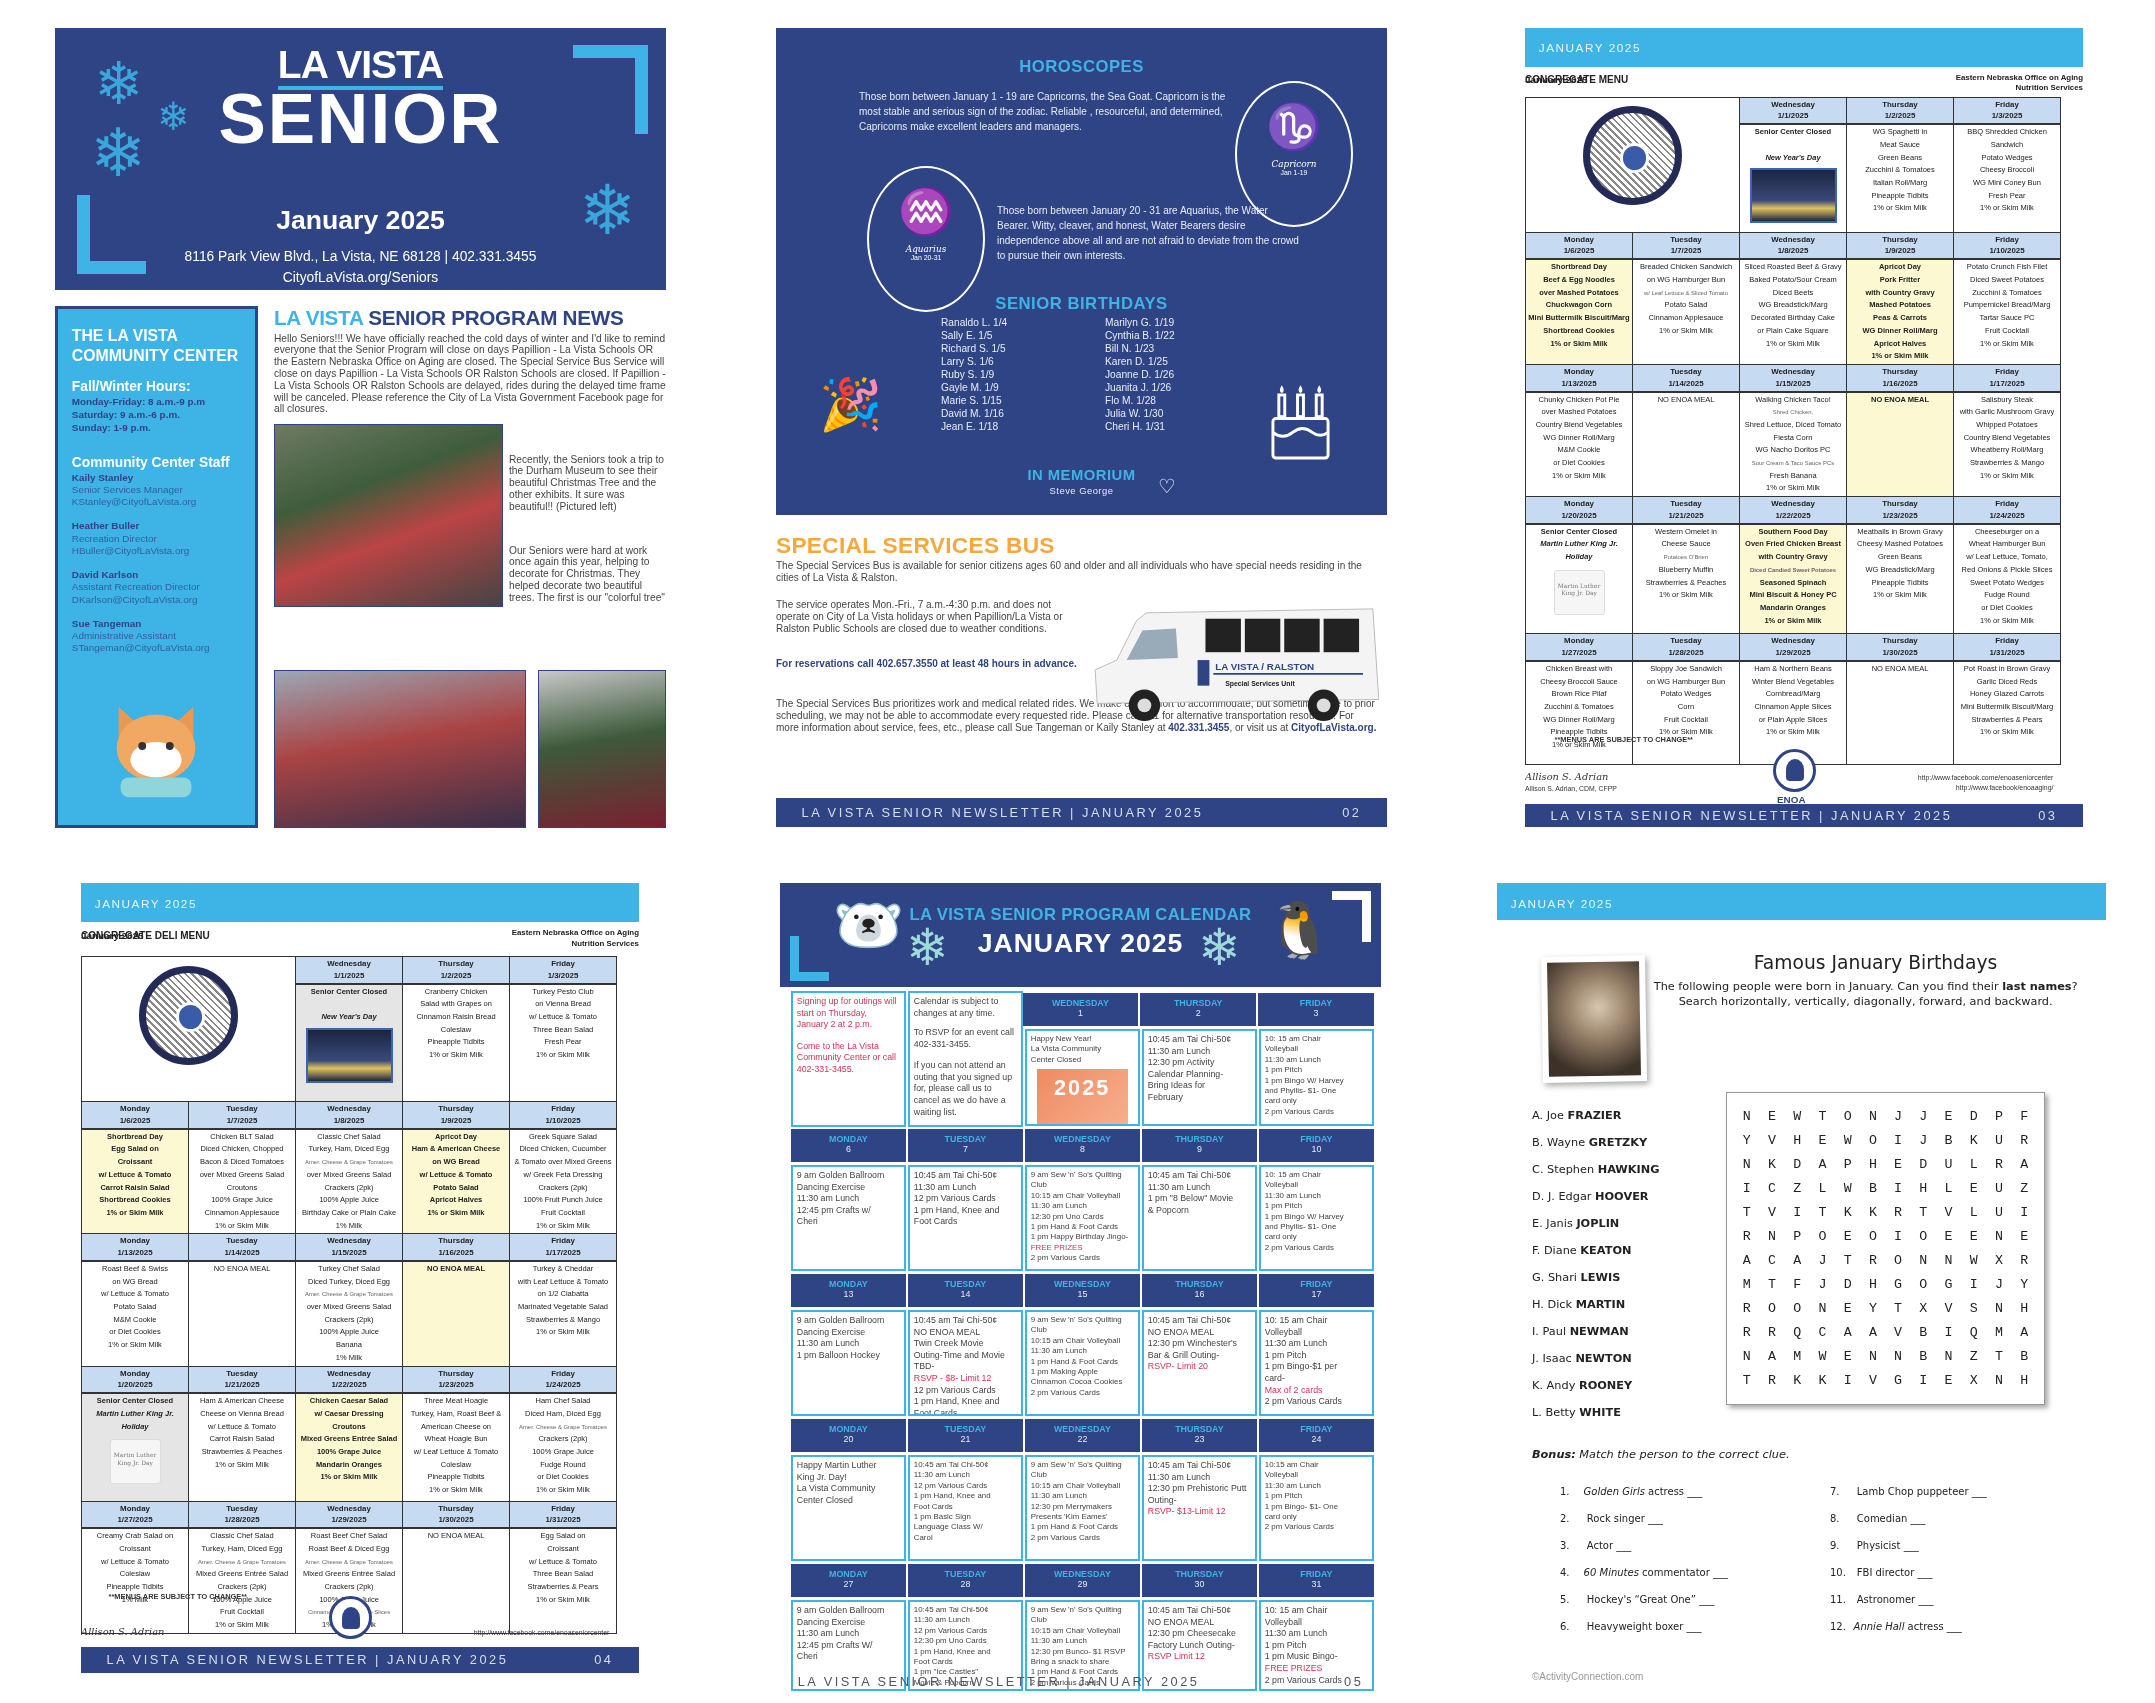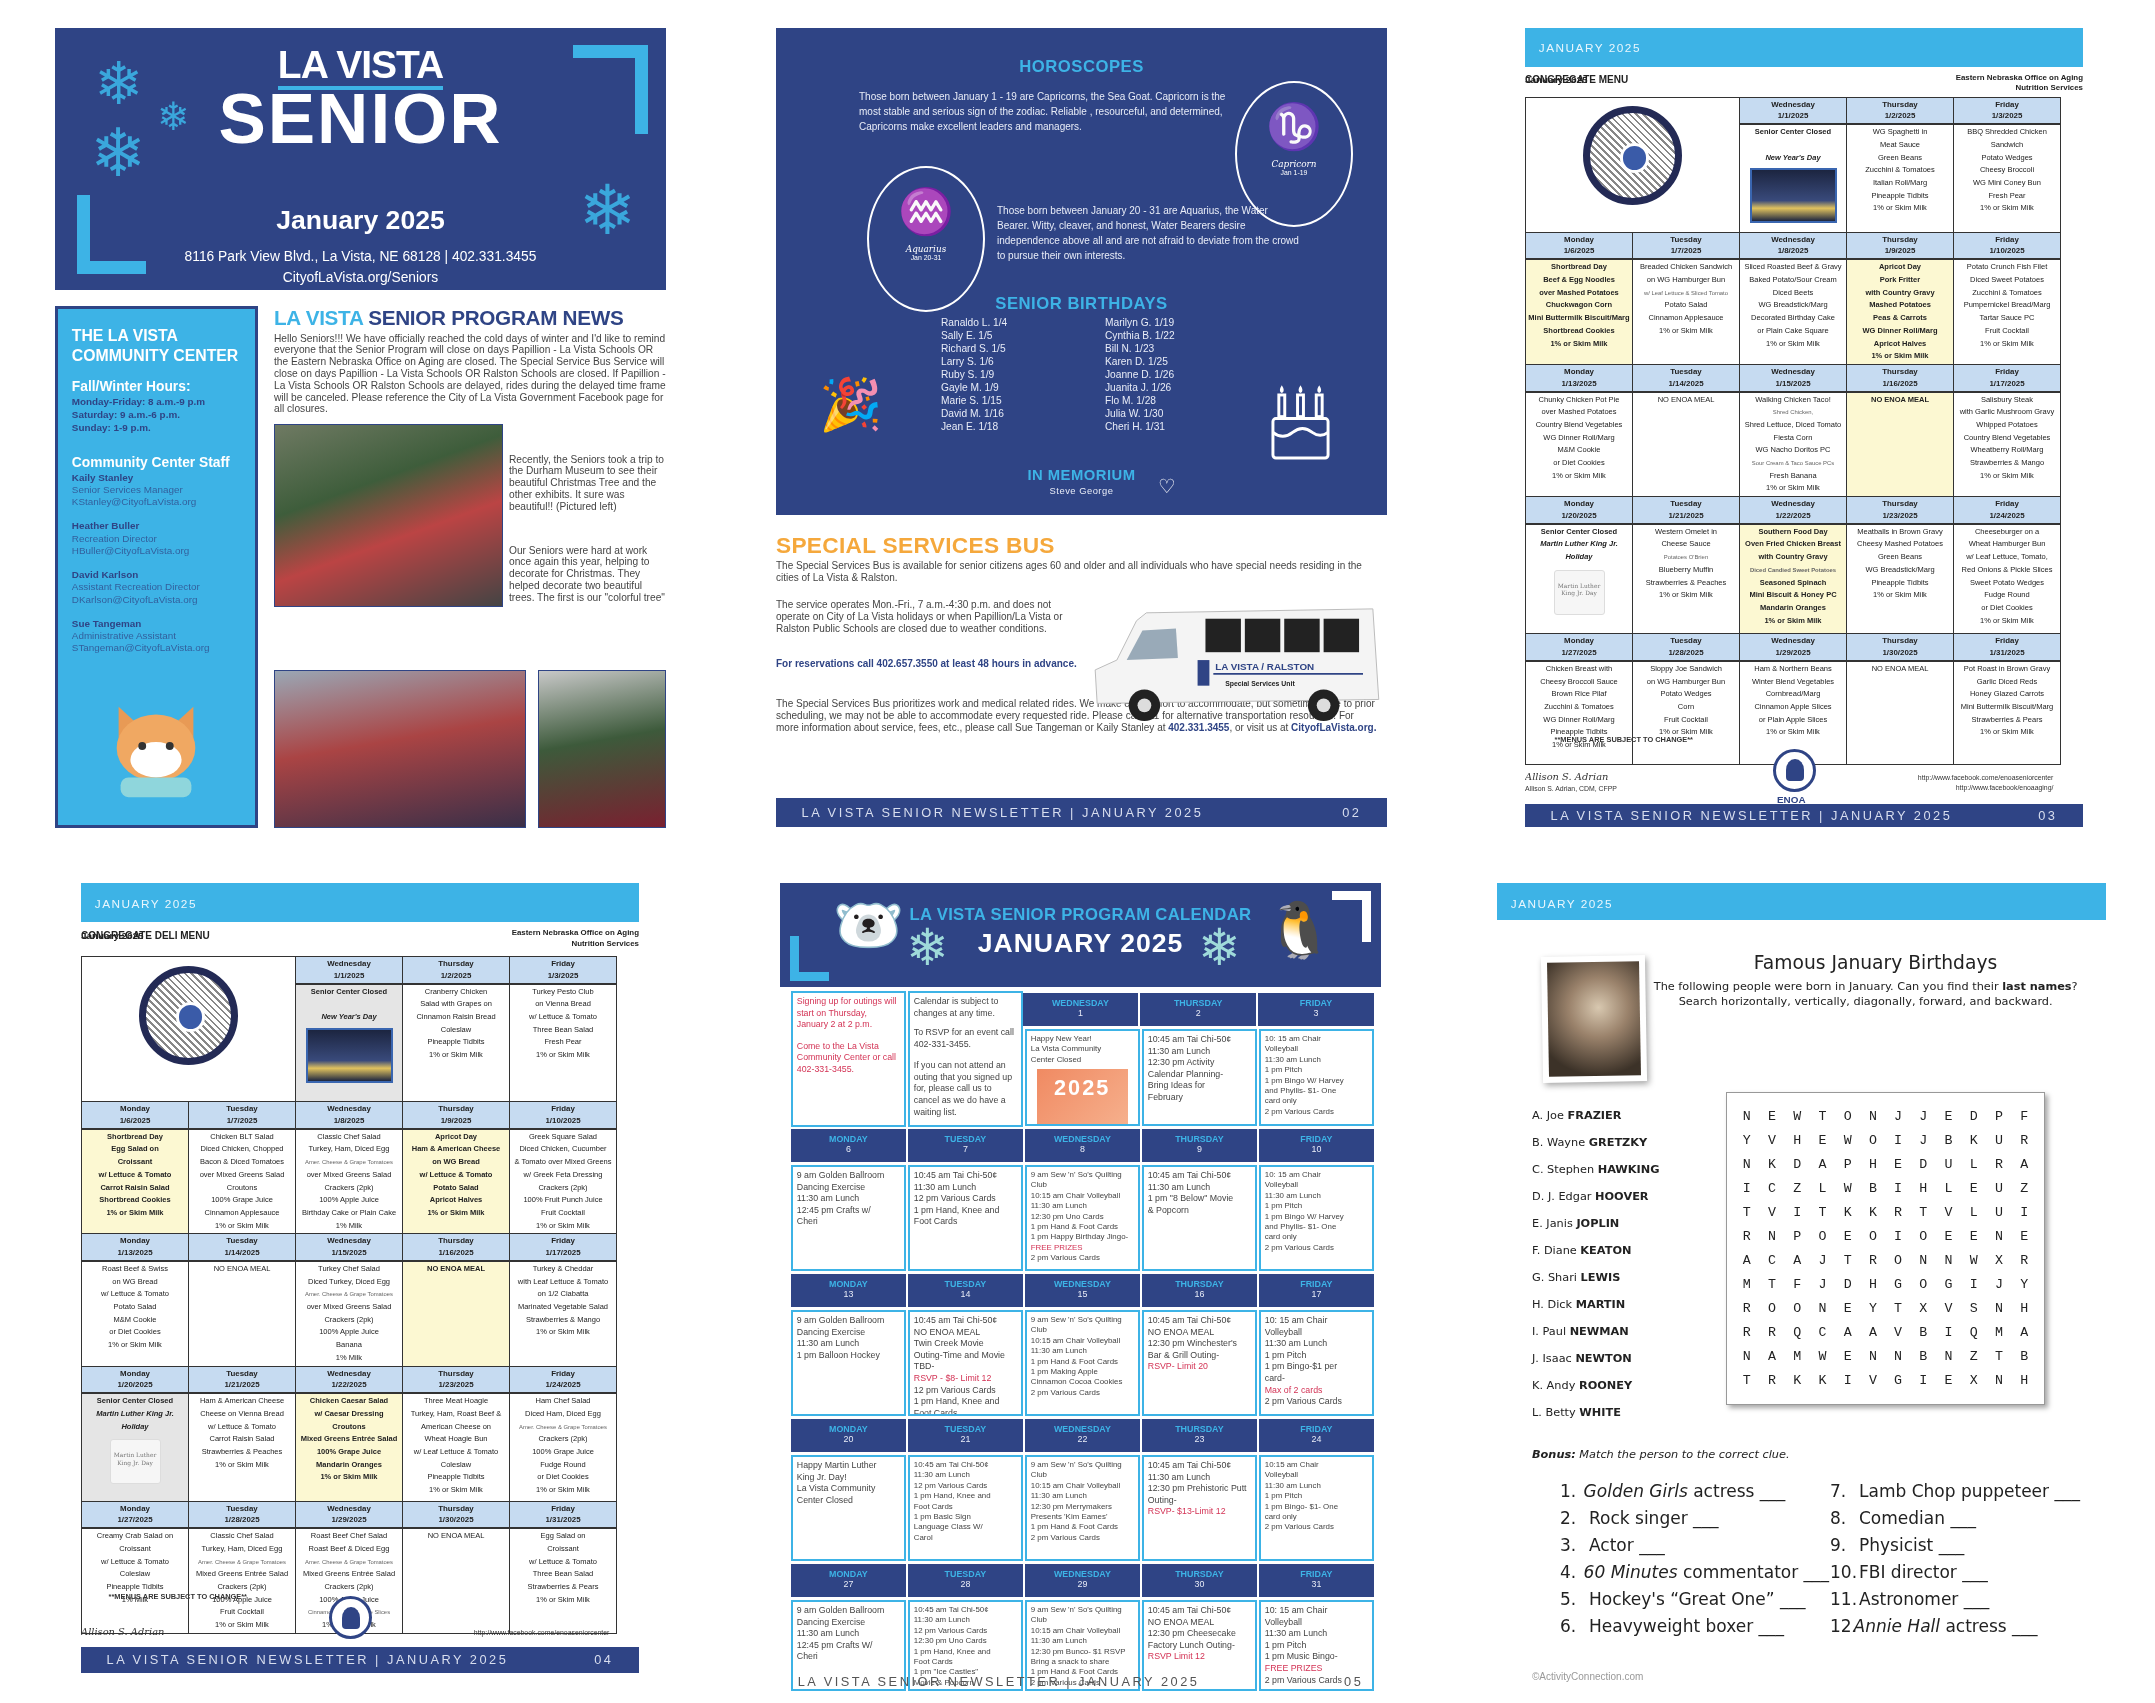--- a/index.html
+++ b/index.html
@@ -91,21 +91,21 @@
   
   #p6 { left: 1497px; top: 883px; width: 609px; height: 818px; }
   .celeb { position: absolute; left: 45px; top: 73px; width: 104px; height: 126px; background: #fff; box-shadow: 2px 3px 5.9px rgba(0,0,0,.35); padding: 5.9px; transform: rotate(-1deg); }
   .celeb div { width: 100%; height: 100%; background: radial-gradient(circle at 55% 40%, #d8c8b0 0%, #9a826b 35%, #3c3228 80%); }
   .ws-title { position: absolute; left: 148px; right: 0; top: 69px; text-align: center; font-family: "DejaVu Sans", sans-serif; font-size: 18.7px; color: #222; }
   .ws-intro { position: absolute; left: 148px; right: 19.7px; top: 97px; text-align: center; font-family: "DejaVu Sans", sans-serif; font-size: 11.3px; line-height: 14.8px; color: #222; }
   .names { position: absolute; left: 35px; top: 219px; font-family: "DejaVu Sans", sans-serif; font-size: 11.3px; line-height: 27px; color: #222; }
   .grid-box { position: absolute; left: 229px; top: 209px; width: 319px; height: 313px; border: 1px solid #999; box-shadow: 3px 3px 4.9px rgba(0,0,0,.35); padding: 11.8px 15.8px; }
   .grid-box .row { display: flex; justify-content: space-between; font-family: "Liberation Mono", monospace; font-size: 13.3px; line-height: 24px; color: #222; }
   .bonus-h { position: absolute; left: 35px; top: 565px; font-family: "DejaVu Sans", sans-serif; font-size: 11.3px; font-style: italic; color: #222; }
-  .clues { position: absolute; top: 595px; font-family: "DejaVu Sans", sans-serif; font-size: 17px; line-height: 27px; color: #222; }
+  .clues { position: absolute; top: 595px; font-family: "DejaVu Sans", sans-serif; font-size: 10px; line-height: 27px; color: #222; }
   .clues i { font-style: italic; }
   .copy { position: absolute; left: 35px; top: 788px; font-size: 10px; color: #999; }
 </style>
 </head>
 <body>
 
 <section class="page" id="p1">
   <div class="masthead">
     <div class="lframe" style="left:21.7px;top:167px;width:69px;height:79px;border-right:none;border-top:none;"></div>
     <div class="lframe" style="right:17.7px;top:17.7px;width:75px;height:89px;border-left:none;border-bottom:none;"></div>

